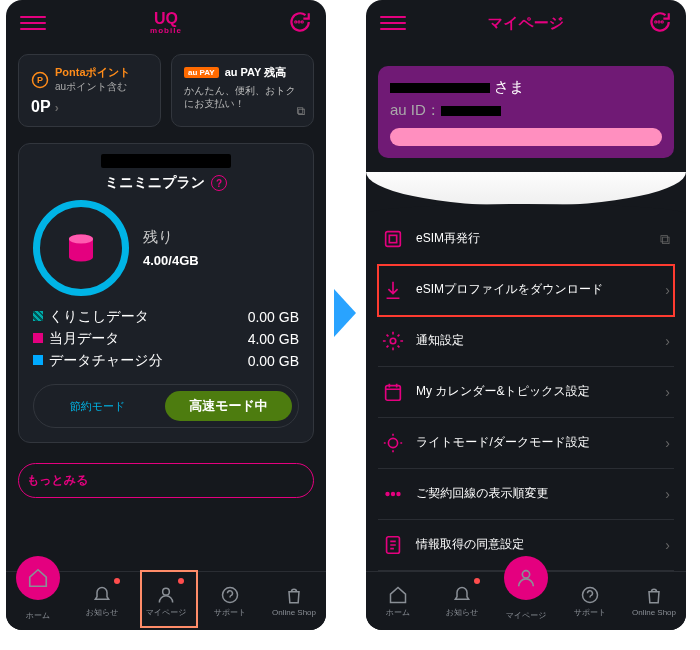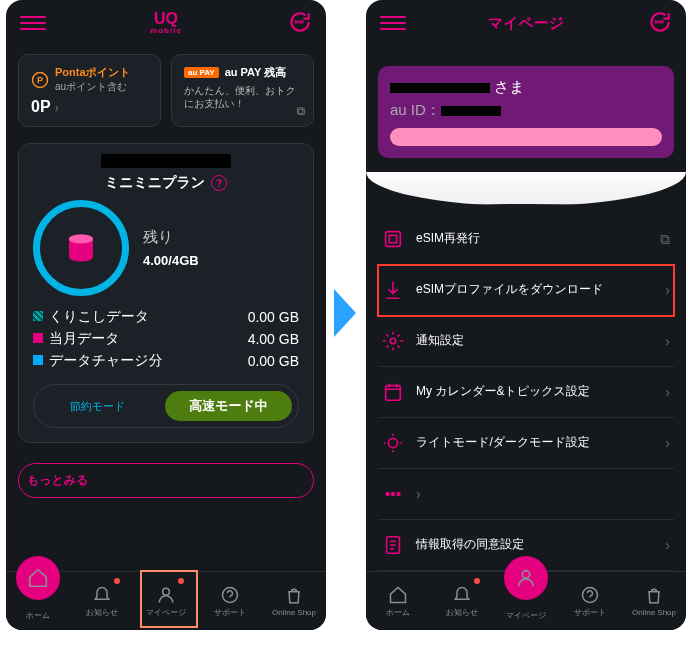--- a/index.html
+++ b/index.html
@@ -253,20 +253,21 @@
           </svg>
           <div class="lbl">ライトモード/ダークモード設定</div>
           <span class="chev">›</span>
         </div>
         <div class="row">
           <svg width="22" height="22" viewBox="0 0 24 24">
             <circle cx="6" cy="12" r="1.5" fill="#e4007f"></circle>
             <circle cx="12" cy="12" r="1.5" fill="#e4007f"></circle>
             <circle cx="18" cy="12" r="1.5" fill="#e4007f"></circle>
           </svg>
+          <div class="lbl">ご契約回線の表示順変更</div>
           <span class="chev">›</span>
         </div>
         <div class="row">
           <svg width="22" height="22" viewBox="0 0 24 24">
             <rect x="5" y="3" width="14" height="18" rx="2"></rect>
             <path d="M9 8h6M9 12h6M9 16h4"></path>
           </svg>
           <div class="lbl">情報取得の同意設定</div>
           <span class="chev">›</span>
         </div>

